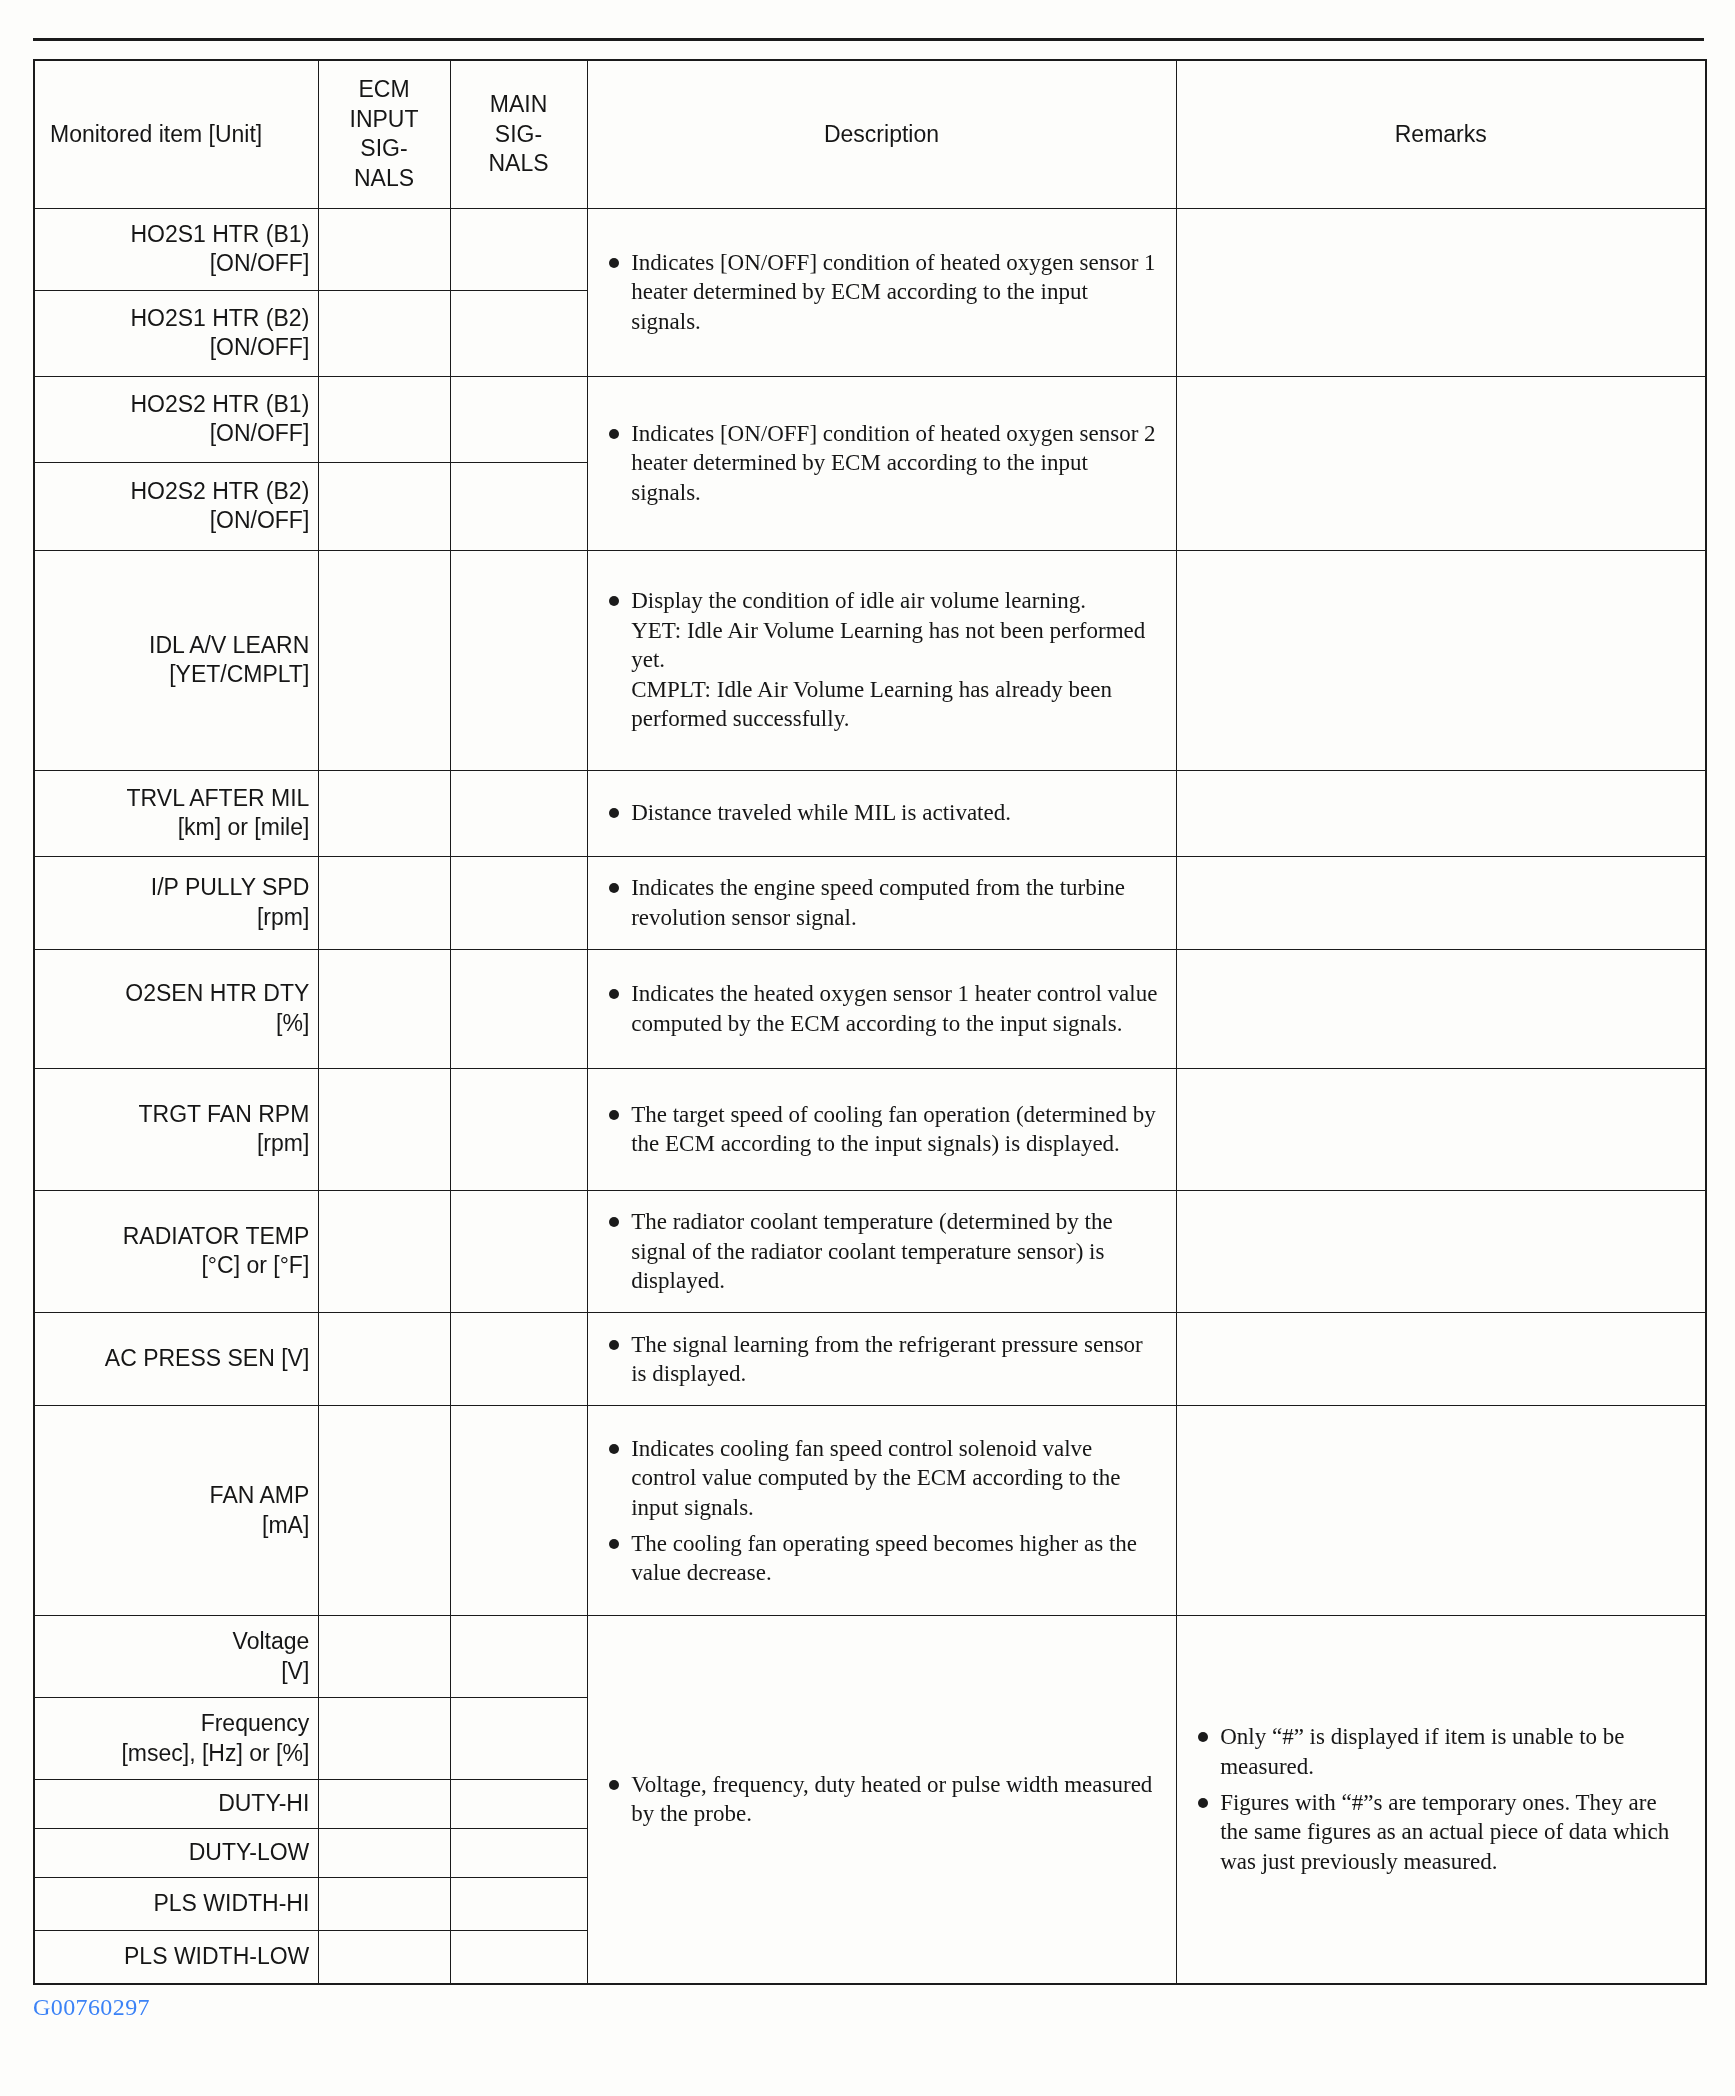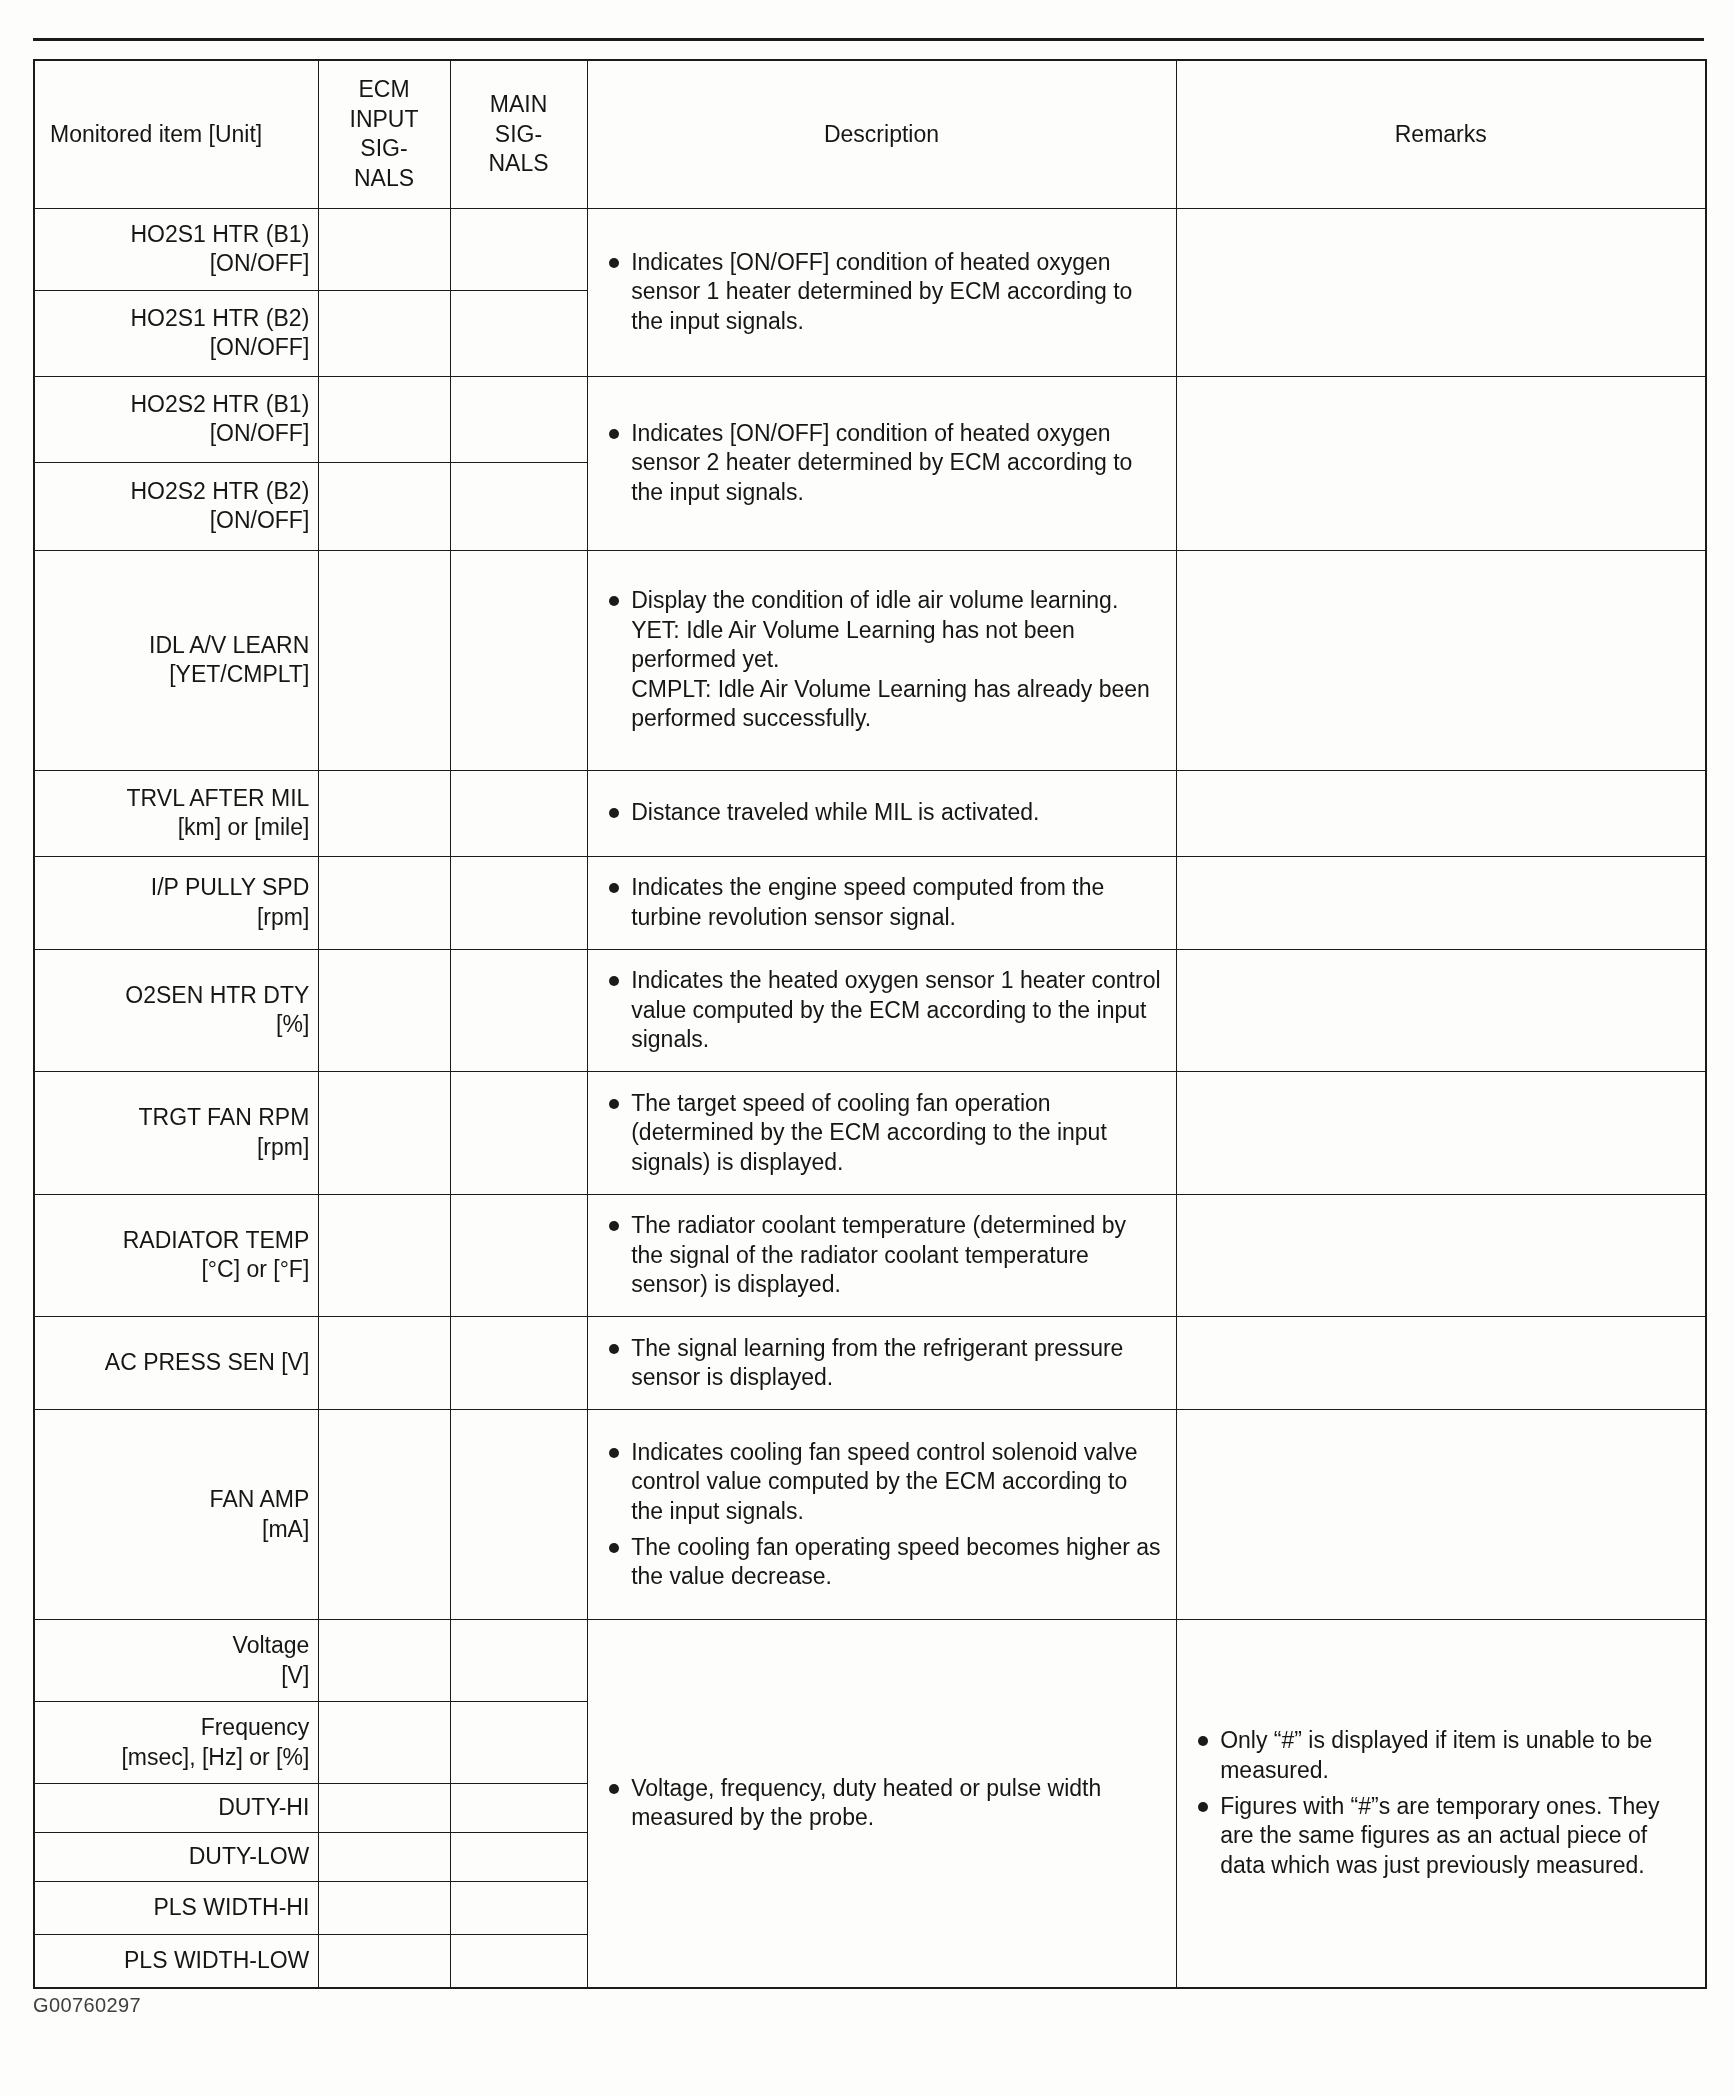--- a/index.html
+++ b/index.html
@@ -67,39 +67,41 @@
     padding: 10px 13px 10px 21.4px;
   }
   td.remarks {
     padding: 10px 15px 10px 21.4px;
   }
   .bullet {
     display: flex;
     align-items: flex-start;
     gap: 12.3px;
     margin: 6.6px 0;
+    font-family: Liberation Serif, serif;
   }
   .dot {
     flex: none;
     width: 10px;
     height: 10px;
     border-radius: 50%;
     background: #1b1b1b;
     margin-top: 10px;
   }
   .btext {
     white-space: pre-line;
   }
   .figure-id {
     position: absolute;
     left: 33px;
     top: 1994px;
-    font-size: 20px;
-    color: #404040;
+    font-size: 24px;
+    color: #3b82f6;
     letter-spacing: 0.4px;
+    font-family: Liberation Serif, serif;
   }
 </style>
 </head>
 <body>
 
 <div class="page">
 
   <div class="toprule"></div>
 
   <table class="main-table">

